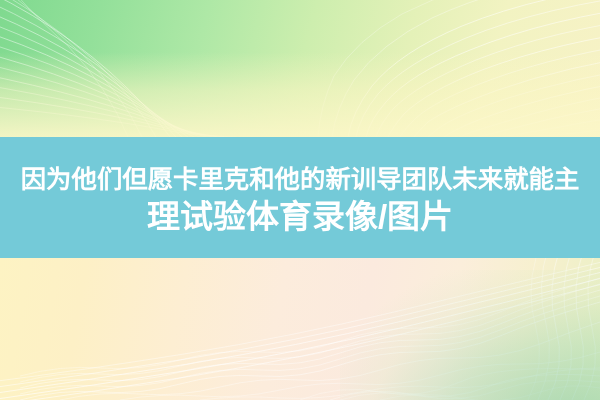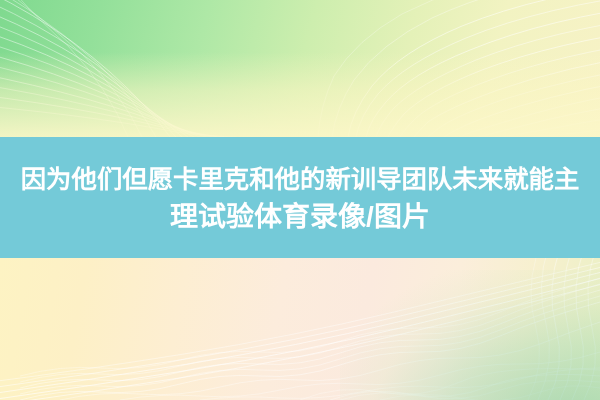--- a/index.html
+++ b/index.html
@@ -73,21 +73,21 @@
     text-align: center;
     color: #ffffff;
     font-weight: bold;
     font-size: 25.5px;
     line-height: 38px;
     letter-spacing: 0px;
     white-space: nowrap;
     font-family: "Liberation Sans", "DejaVu Sans", sans-serif;
   }
   .band-text.line1 { font-size: 25.4px; }
-  .band-text.line2 { font-size: 28px; }
+  .band-text.line2 { font-size: 33px; }
 
   
   .region-bottom {
     position: absolute;
     left: 0;
     top: 258px;
     width: 600px;
     height: 142px;
     overflow: hidden;
     background:

